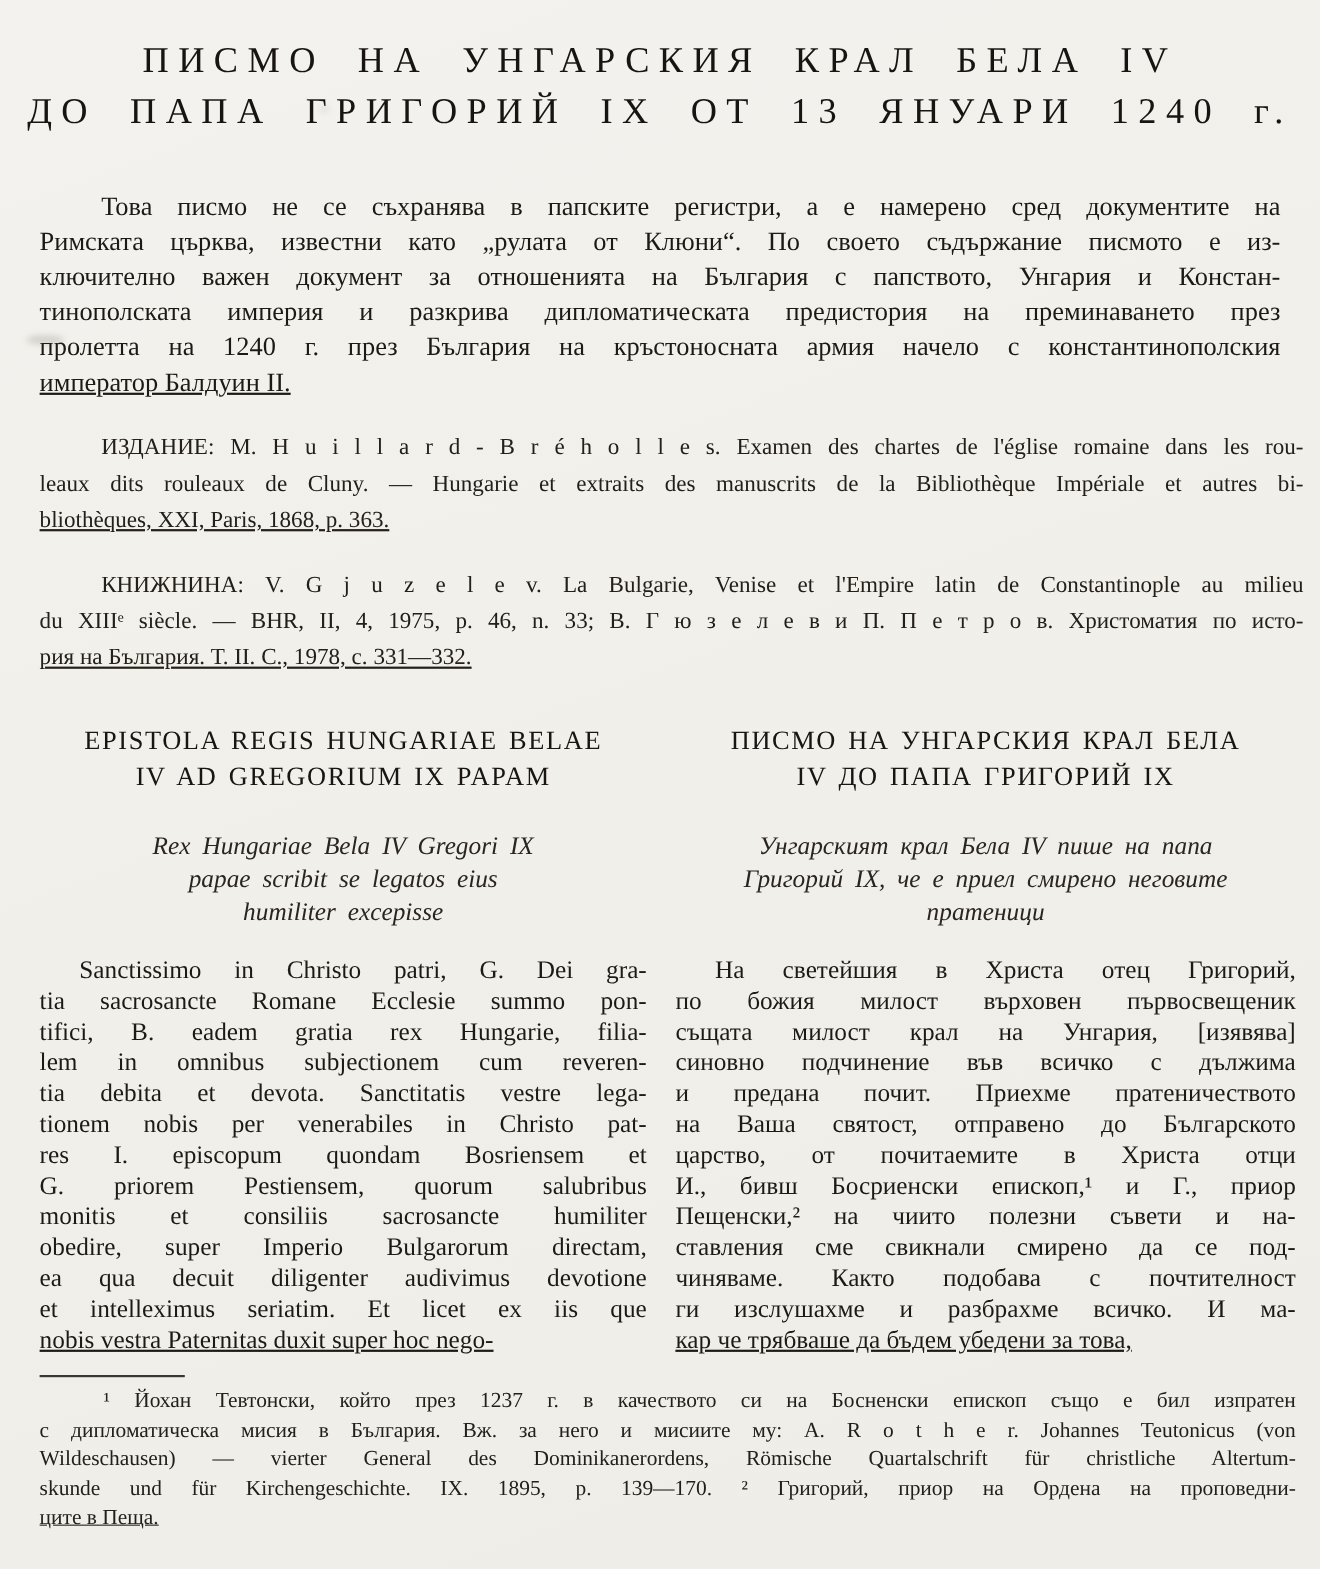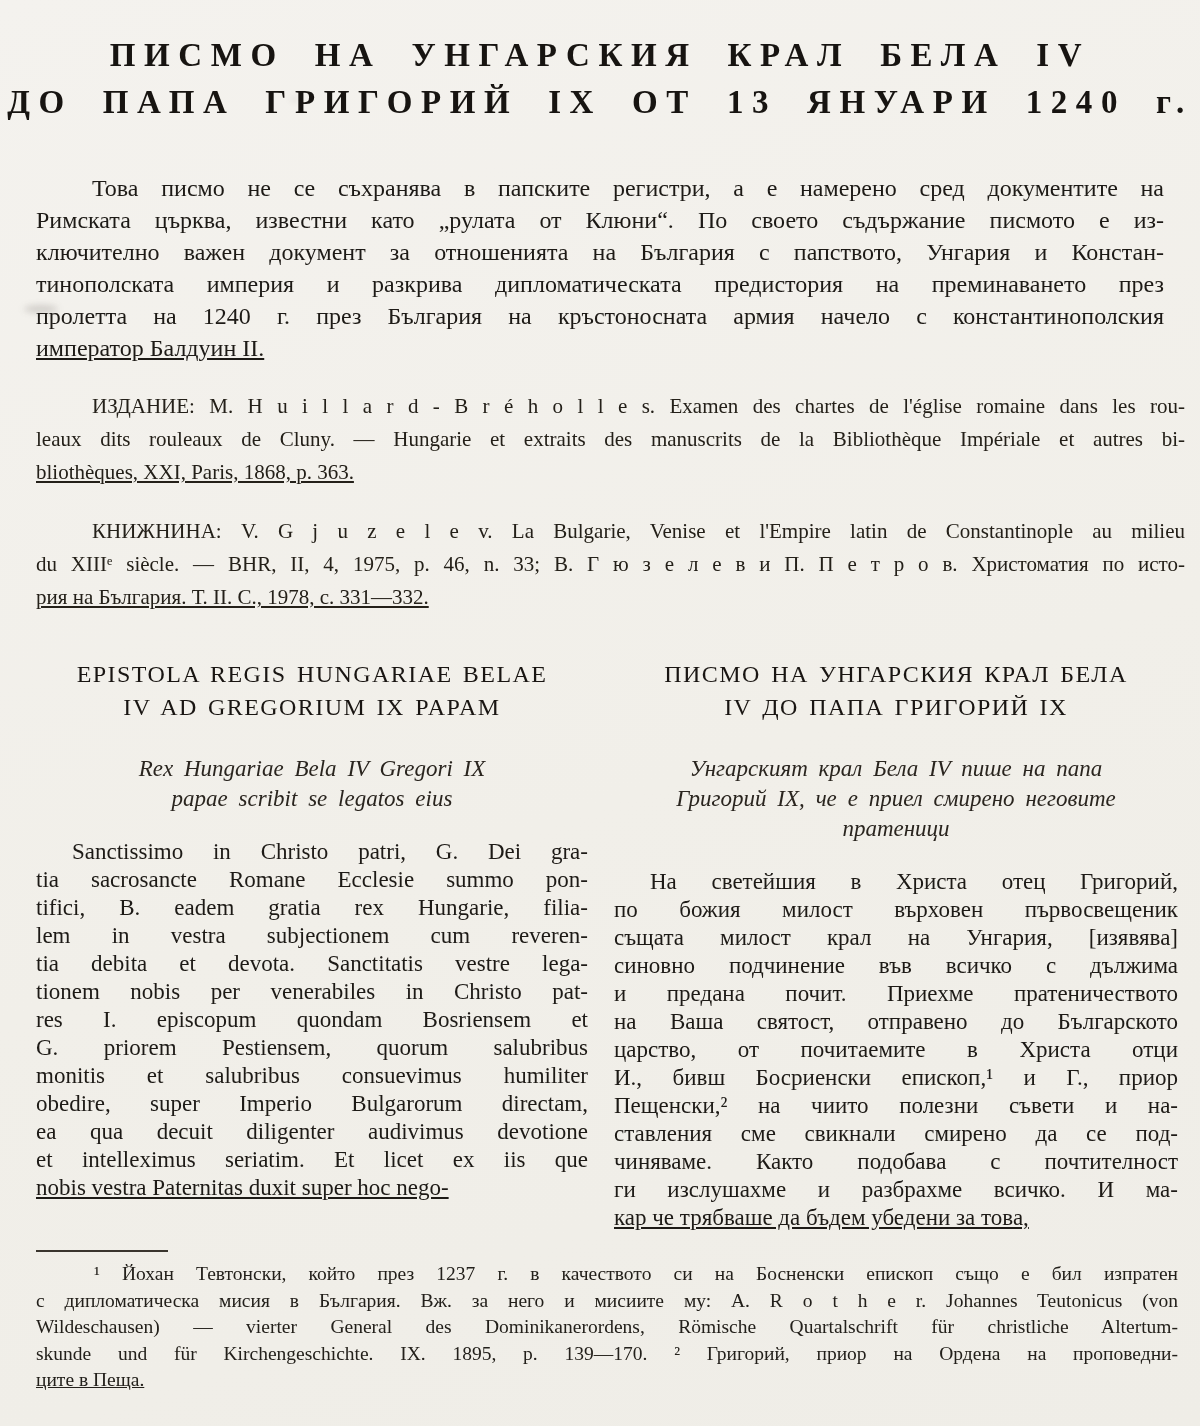--- a/index.html
+++ b/index.html
@@ -30,21 +30,20 @@
     padding-top: 32px;
     text-align: center;
   }
   .title-block .t-line {
     font-size: 33px;
     line-height: 47px;
     letter-spacing: 0.26em;
     word-spacing: 0.40em;
     white-space: nowrap;
     color: #171411;
-    font-weight: bold;
   }
 
   
   .intro {
     margin: 46px 36px 0 36px;
     font-size: 24px;
     line-height: 32px;
   }
   .justify .line {
     text-align: justify;
@@ -160,31 +159,32 @@
   <div class="columns">
 
     <div class="col-left">
       <div class="col-heading">
           <div class="line">EPISTOLA REGIS HUNGARIAE BELAE</div>
           <div class="line">IV AD GREGORIUM IX PAPAM</div>
         </div>
       <div class="col-subtitle">
           <div class="line">Rex Hungariae Bela IV Gregori IX</div>
           <div class="line">papae scribit se legatos eius</div>
+          <div class="line">humiliter excepisse</div>
         </div>
       <div class="col-body justify">
           <div class="line">Sanctissimo in Christo patri, G. Dei gra-</div>
           <div class="line">tia sacrosancte Romane Ecclesie summo pon-</div>
           <div class="line">tifici, B. eadem gratia rex Hungarie, filia-</div>
-          <div class="line">lem in vestra subjectionem cum reveren-</div>
+          <div class="line">lem in omnibus subjectionem cum reveren-</div>
           <div class="line">tia debita et devota. Sanctitatis vestre lega-</div>
           <div class="line">tionem nobis per venerabiles in Christo pat-</div>
           <div class="line">res I. episcopum quondam Bosriensem et</div>
           <div class="line">G. priorem Pestiensem, quorum salubribus</div>
-          <div class="line">monitis et salubribus consuevimus humiliter</div>
+          <div class="line">monitis et consiliis sacrosancte humiliter</div>
           <div class="line">obedire, super Imperio Bulgarorum directam,</div>
           <div class="line">ea qua decuit diligenter audivimus devotione</div>
           <div class="line">et intelleximus seriatim. Et licet ex iis que</div>
           <div class="line">nobis vestra Paternitas duxit super hoc nego-</div>
         </div>
     </div>
 
     <div class="col-right">
       <div class="col-heading">
           <div class="line">ПИСМО НА УНГАРСКИЯ КРАЛ БЕЛА</div>

